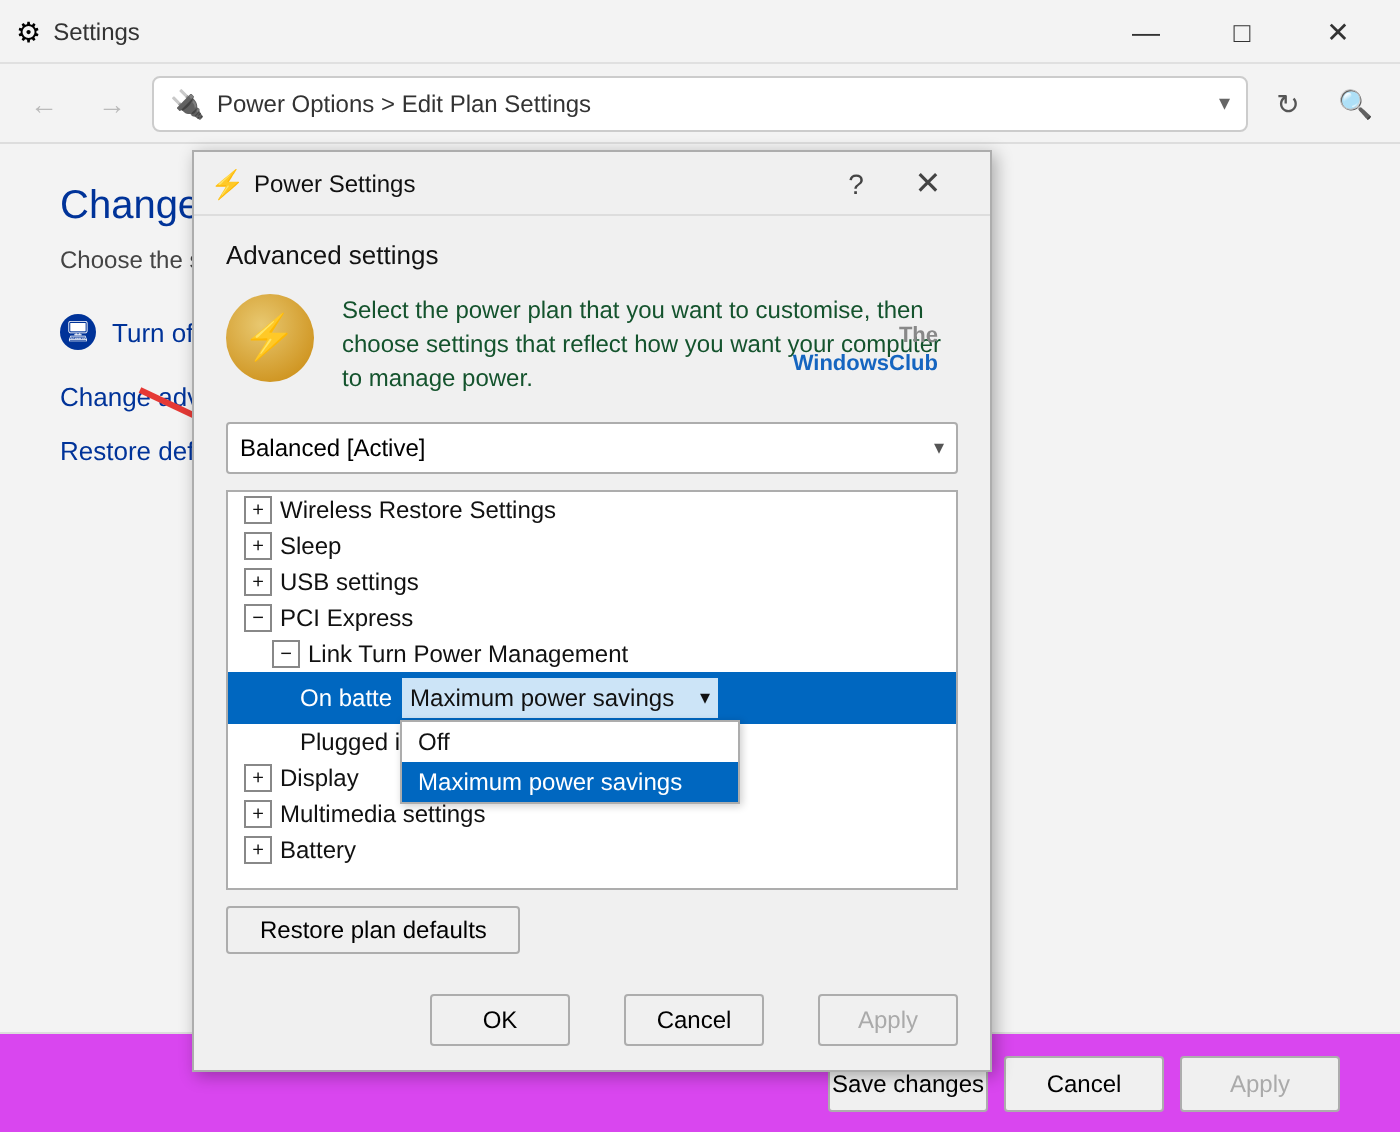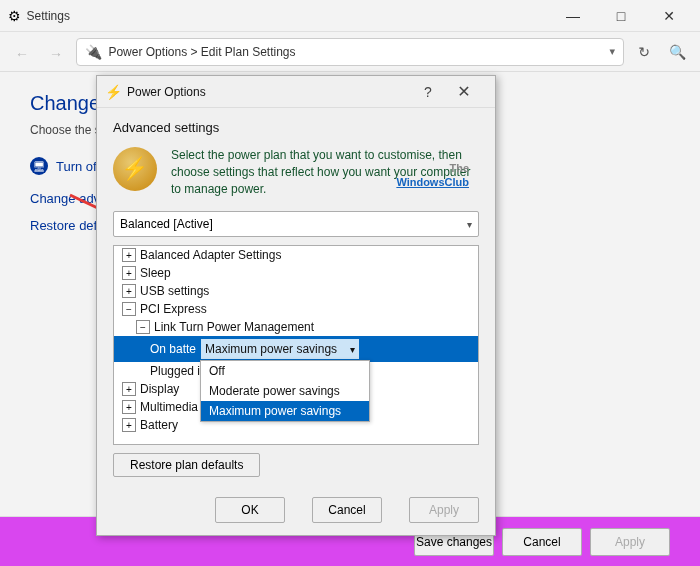--- a/index.html
+++ b/index.html
@@ -294,21 +294,21 @@
       position: absolute;
       bottom: 8px;
       right: 10px;
       font-size: 11px;
       font-weight: bold;
       color: #888;
       text-align: right;
       line-height: 1.3;
     }
 
-    .watermark-blue { color: #1565c0; text-decoration: underline; }
+    .watermark-blue { color: #1565c0; }
 
     
     .plan-dropdown {
       width: 100%;
       height: 26px;
       background: white;
       border: 1px solid #adadad;
       border-radius: 2px;
       padding: 0 6px;
       font-size: 12px;
@@ -533,21 +533,21 @@
       <polygon points="0 0, 8 3, 0 6" fill="#e53935"></polygon>
     </marker>
   </defs>
   <line x1="10" y1="10" x2="95" y2="50" stroke="#e53935" stroke-width="3" marker-end="url(#arrowhead)"></line>
 </svg>
 
 <div class="power-dialog">
 
   <div class="dialog-titlebar">
     <span class="dialog-icon">⚡</span>
-    <span class="dialog-title-text">Power Options</span>
+    <span class="dialog-title-text">Power Settings</span>
     <button class="dialog-help-btn">?</button>
     <button class="dialog-close-btn">✕</button>
   </div>
 
   <div class="dialog-body">
     <div class="advanced-settings-label">Advanced settings</div>
 
     <div class="dialog-description-area" style="position:relative;">
       <div class="power-icon-img">
         <div class="power-icon-circle">
@@ -563,21 +563,21 @@
 
     <div class="plan-dropdown">
       <span class="plan-dropdown-text">Balanced [Active]</span>
       <span class="plan-dropdown-arrow">▾</span>
     </div>
 
     <div class="tree-container">
 
       <div class="tree-item level1">
         <span class="tree-expand">+</span>
-        <span>Balanced Adapter Settings</span>
+        <span>Wireless Restore Settings</span>
       </div>
 
       <div class="tree-item level1">
         <span class="tree-expand">+</span>
         <span>Sleep</span>
       </div>
 
       <div class="tree-item level1">
         <span class="tree-expand">+</span>
         <span>USB settings</span>
@@ -597,21 +597,20 @@
         <span style="white-space:nowrap;text-align:right;">On batte</span>
 
         <div class="inline-dropdown-container" style="position:relative;">
           <div class="inline-dropdown" style="background:#cce4f7; border:1px solid #0067c0; color:#111;">
             <span class="inline-dropdown-text">Maximum power savings</span>
             <span class="inline-dropdown-arrow">▾</span>
           </div>
 
           <div class="dropdown-popup">
             <div class="dropdown-popup-item">Off</div>
-            <div class="dropdown-popup-item">Moderate power savings</div>
             <div class="dropdown-popup-item active">Maximum power savings</div>
           </div>
         </div>
       </div>
 
       <div class="tree-item level3">
         <span>Plugged in:&nbsp;&nbsp;&nbsp;</span>
         <span>Off</span>
       </div>
 

